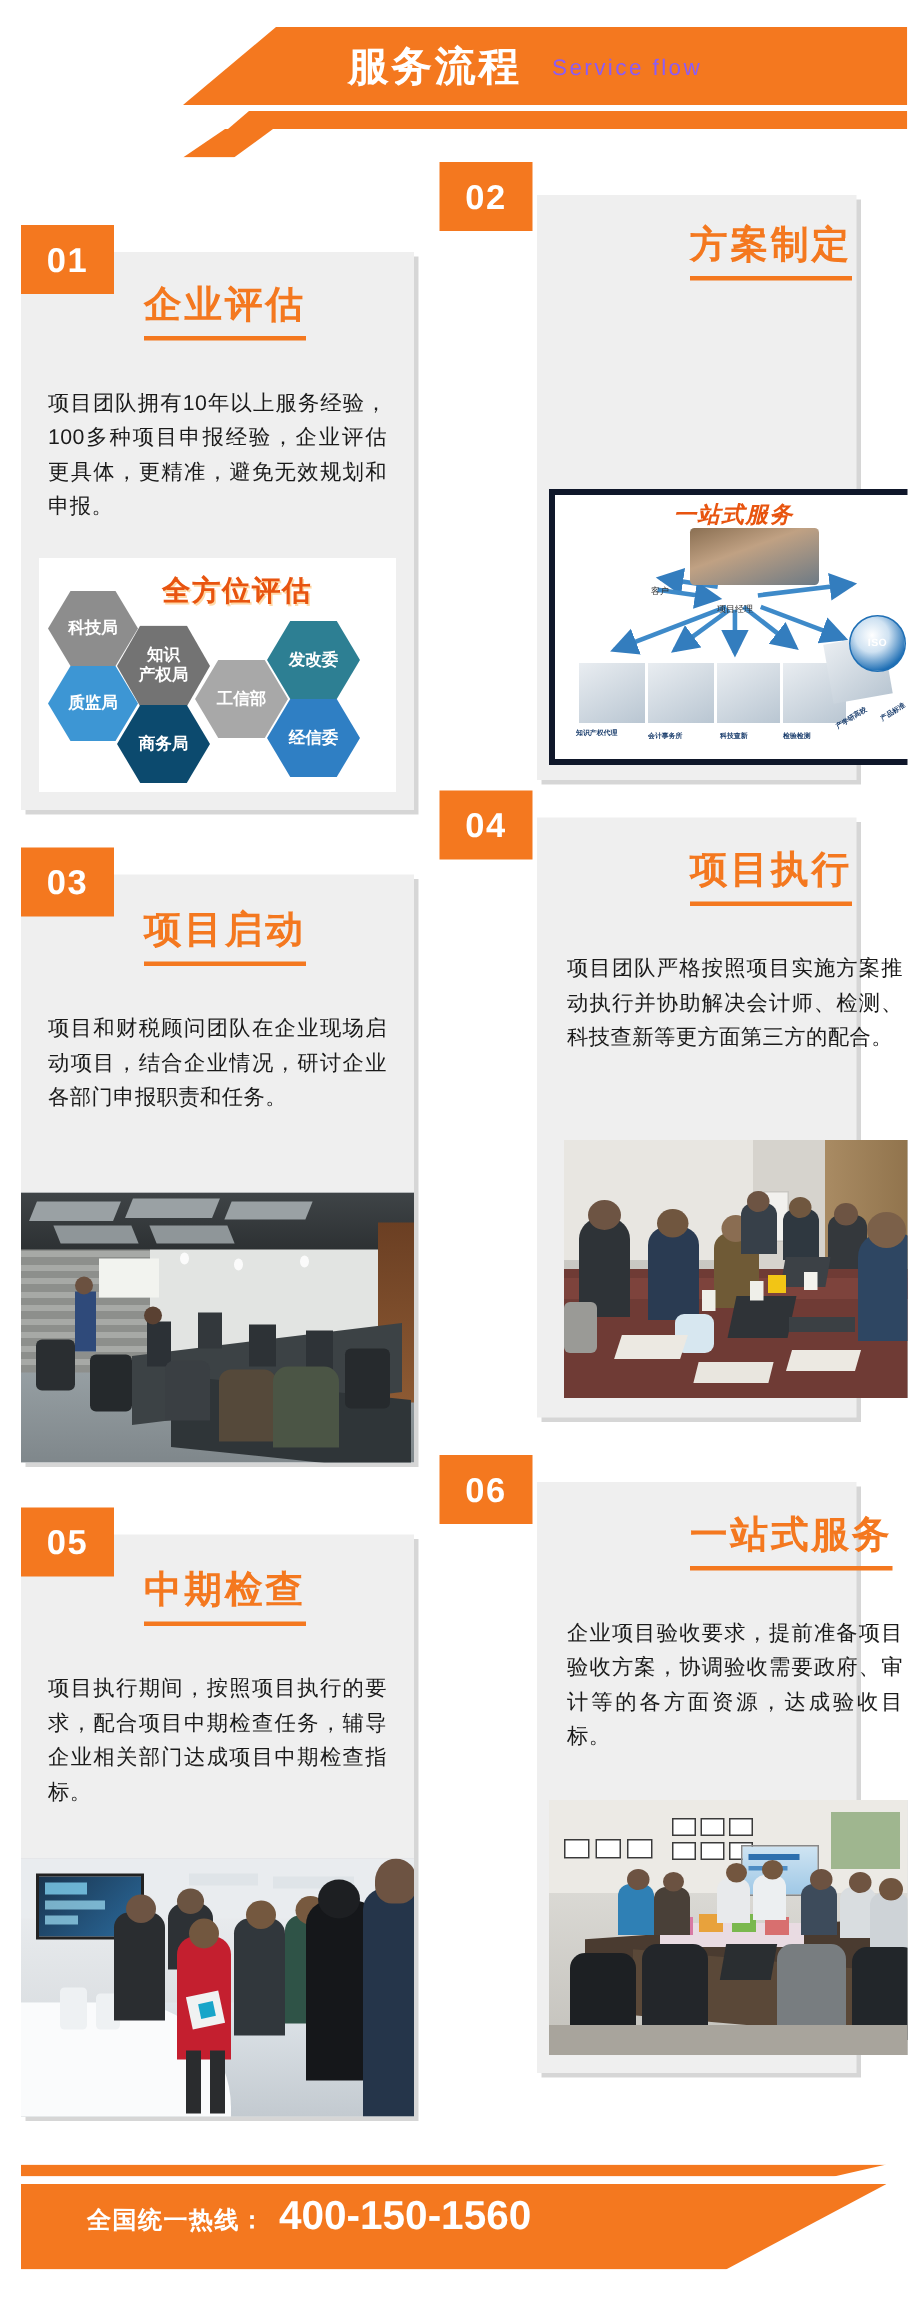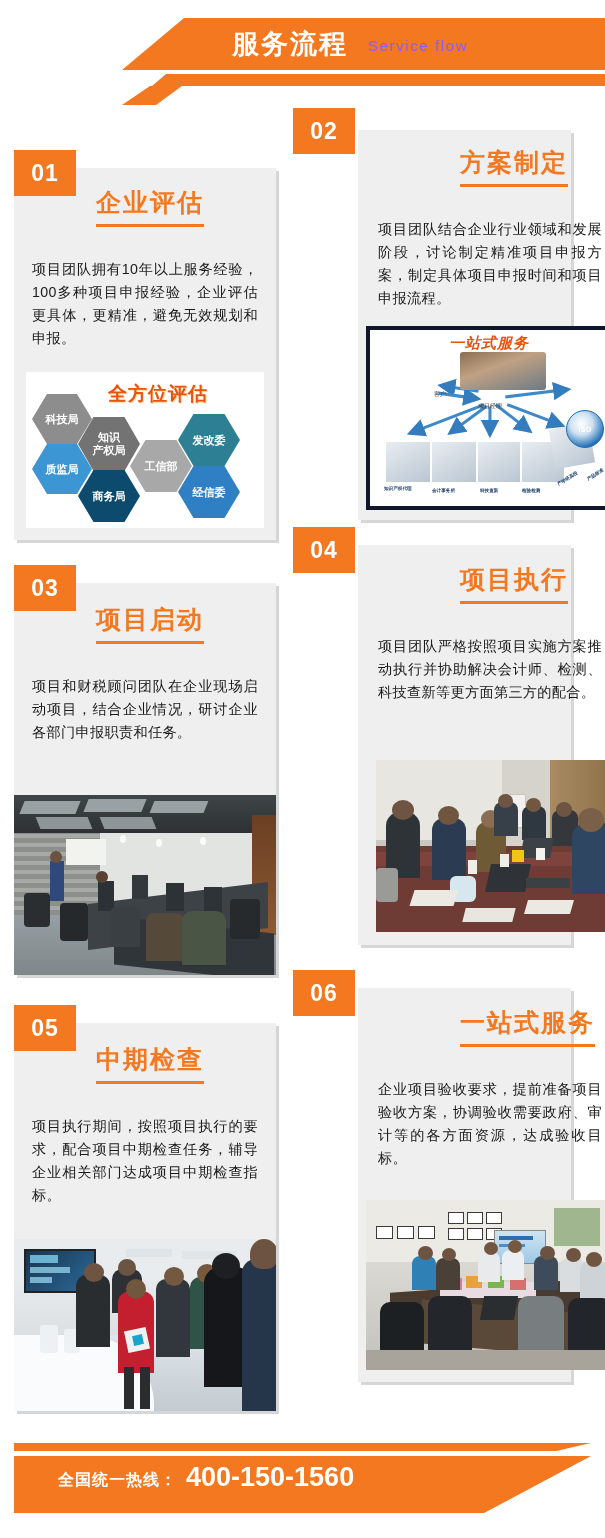--- a/index.html
+++ b/index.html
@@ -179,21 +179,20 @@
       <div class="hx" style="left:104px;top:68px; width:62px; height:52px; background:#a8a8a8;">工信部</div>
       <div class="hx" style="left:52px; top:98px; width:62px; height:52px; background:#0c4a6e;">商务局</div>
       <div class="hx" style="left:152px;top:94px; width:62px; height:52px; background:#2f7fc4;">经信委</div>
     </div>
   </div>
 
   <div class="num-badge" style="left:14px; top:150px;">01</div>
 
   <div class="card right" style="top:130px; height:390px;">
     <div class="card-title" style="left:102px; top:16px;">方案制定</div>
-    <div class="card-body" style="left:20px; top:88px; width:224px;">项目团队结合企业行业领域和发展阶段，讨论制定精准项目申报方案，制定具体项目申报时间和项目申报流程。</div>
 
     <div class="osd" style="left:8px; top:196px; width:246px; height:184px;">
       <div class="osd-title">一站式服务</div>
 
       <svg class="arrows" viewBox="0 0 246 184">
         <defs>
           <marker id="ah" markerWidth="7" markerHeight="7" refX="5" refY="3" orient="auto">
             <path d="M0,0 L6,3 L0,6 Z" fill="#1e6fb8"></path>
           </marker>
         </defs>

